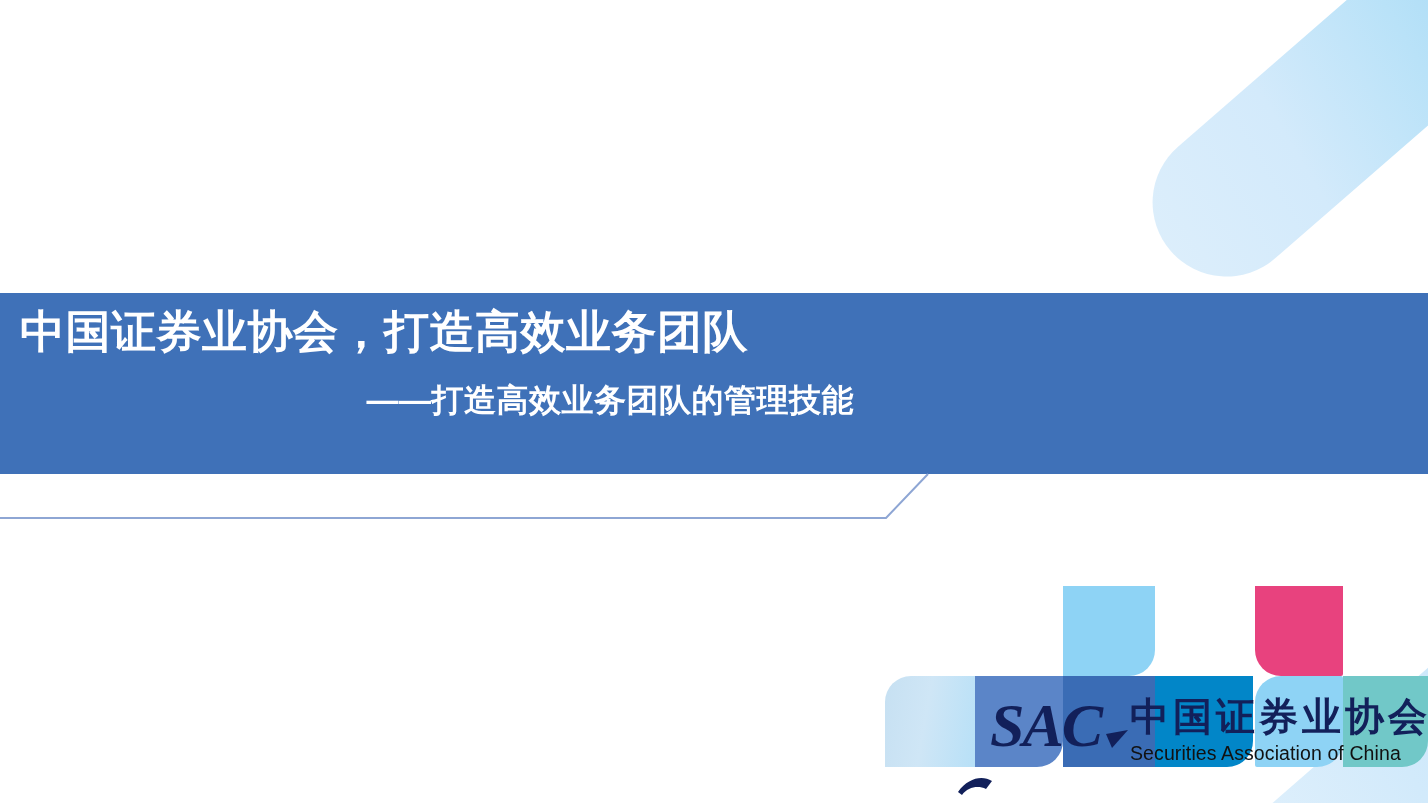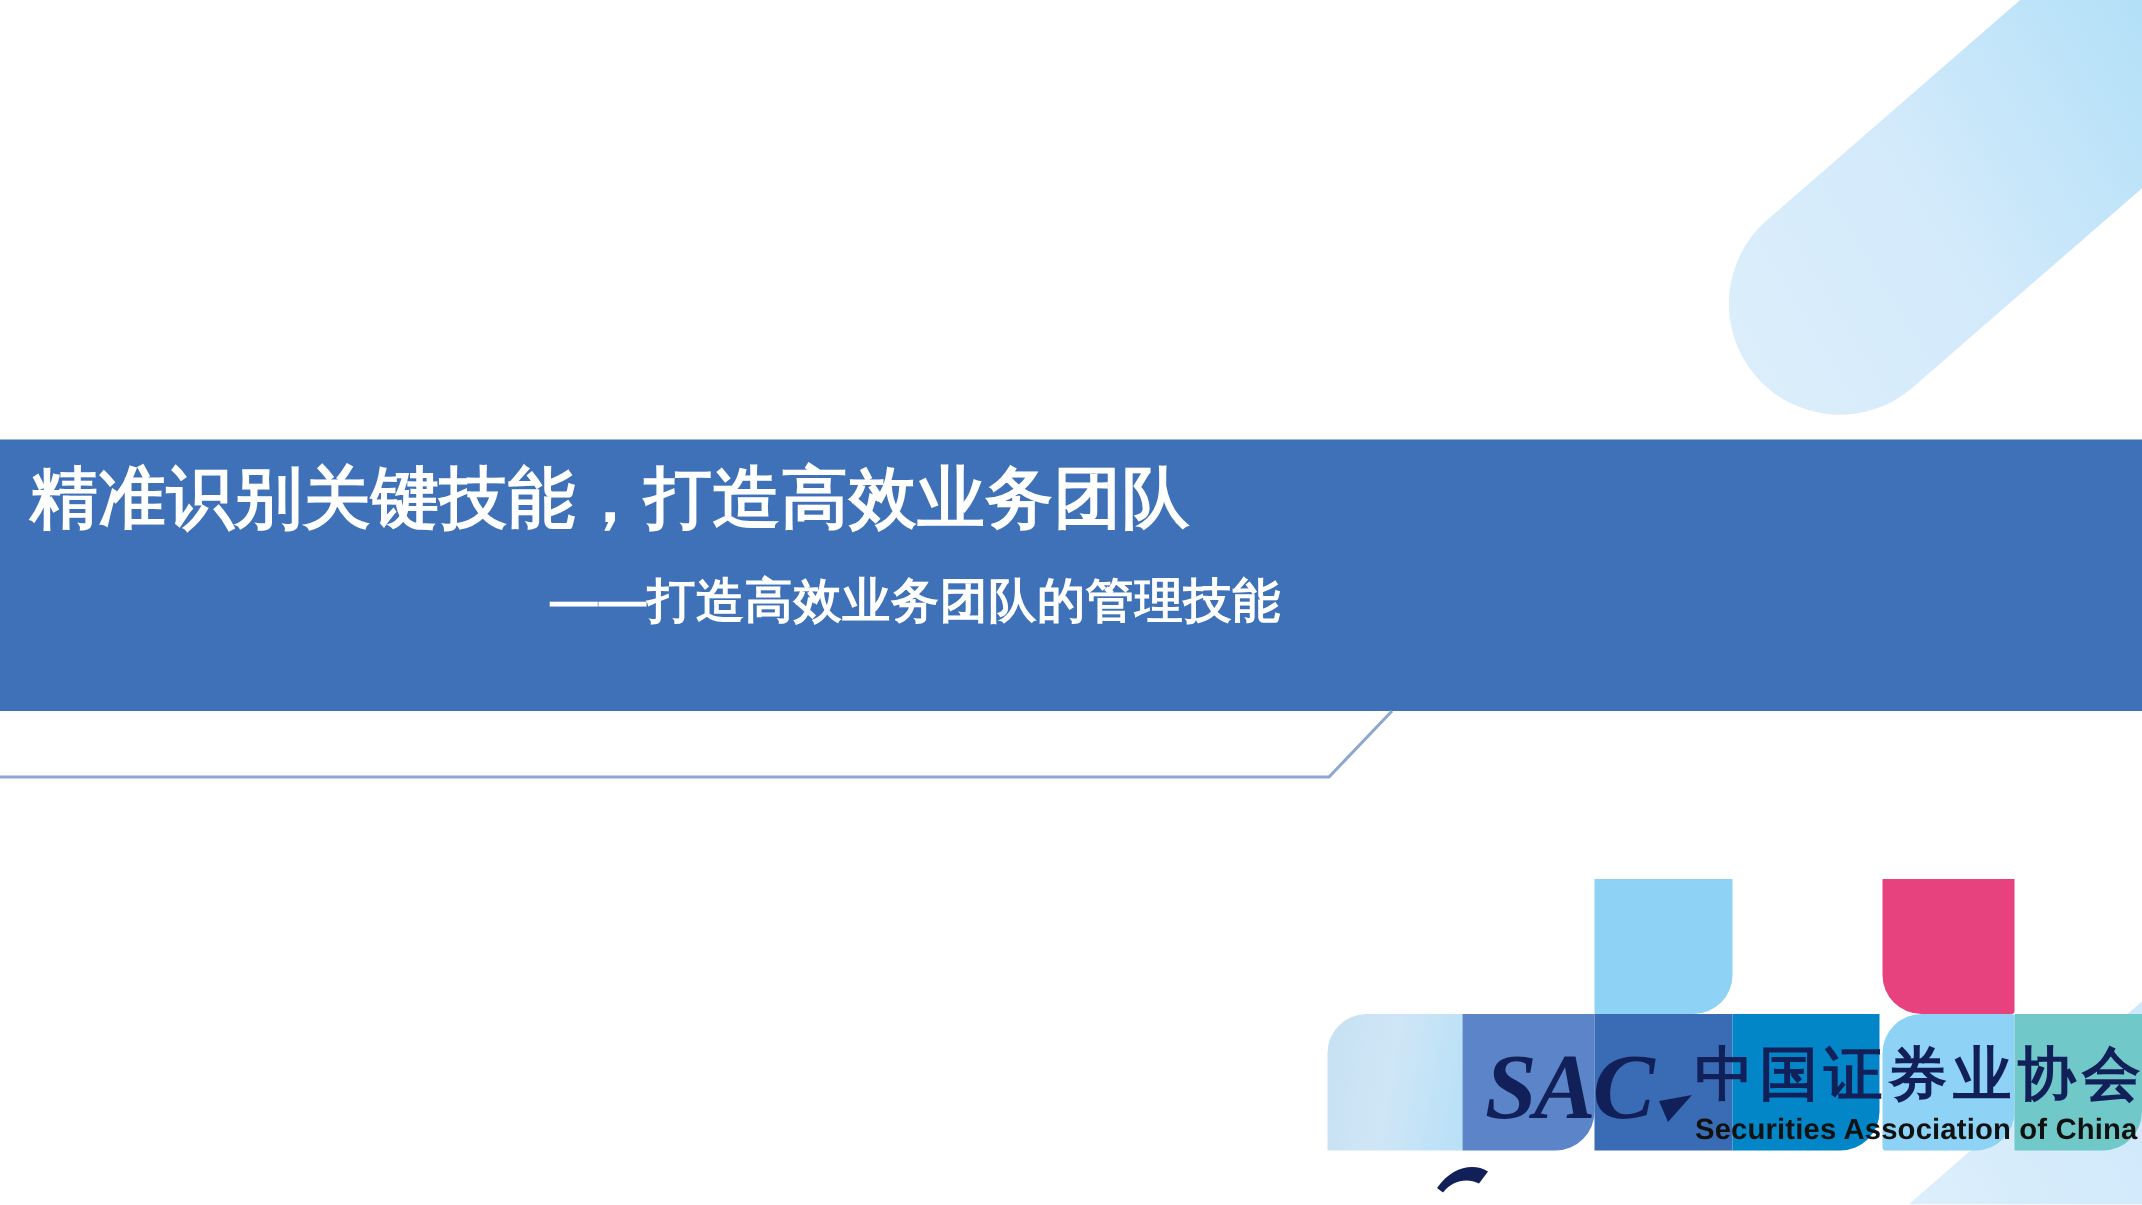--- a/index.html
+++ b/index.html
@@ -195,21 +195,21 @@
     color: #12205a;
     letter-spacing: 4px;
     white-space: nowrap;
   }
   .logo-en {
     position: absolute;
     left: 168px;
     top: 48px;
     font-size: 19.5px;
     line-height: 22px;
-    font-weight: bold;
+    font-weight: normal;
     color: #111111;
     letter-spacing: 0.1px;
     white-space: nowrap;
   }
 </style>
 </head>
 <body>
 
 <div class="slide">
 
@@ -223,21 +223,21 @@
       <div class="blk blk-pink-r1"></div>
       <div class="blk blk-pale-r2"></div>
       <div class="blk blk-midblue-r2"></div>
       <div class="blk blk-deepblue-r2"></div>
       <div class="blk blk-strongblue-r2"></div>
       <div class="blk blk-lightblue-r2"></div>
       <div class="blk blk-teal-r2"></div>
     </div>
 
     <div class="title-text-wrap">
-      <div class="title-main">精准识别关键技能，打造高效业务团队</div>
+      <div class="title-main">中国证券业协会，打造高效业务团队</div>
       <div class="title-sub">——打造高效业务团队的管理技能</div>
     </div>
   </div>
 
   <div class="rule-wrap">
     <svg width="960" height="70" viewBox="0 0 960 70">
       <path d="M 0 58 L 886 58 L 928 14" fill="none" stroke="#8ea6d4" stroke-width="2"></path>
     </svg>
   </div>
 

